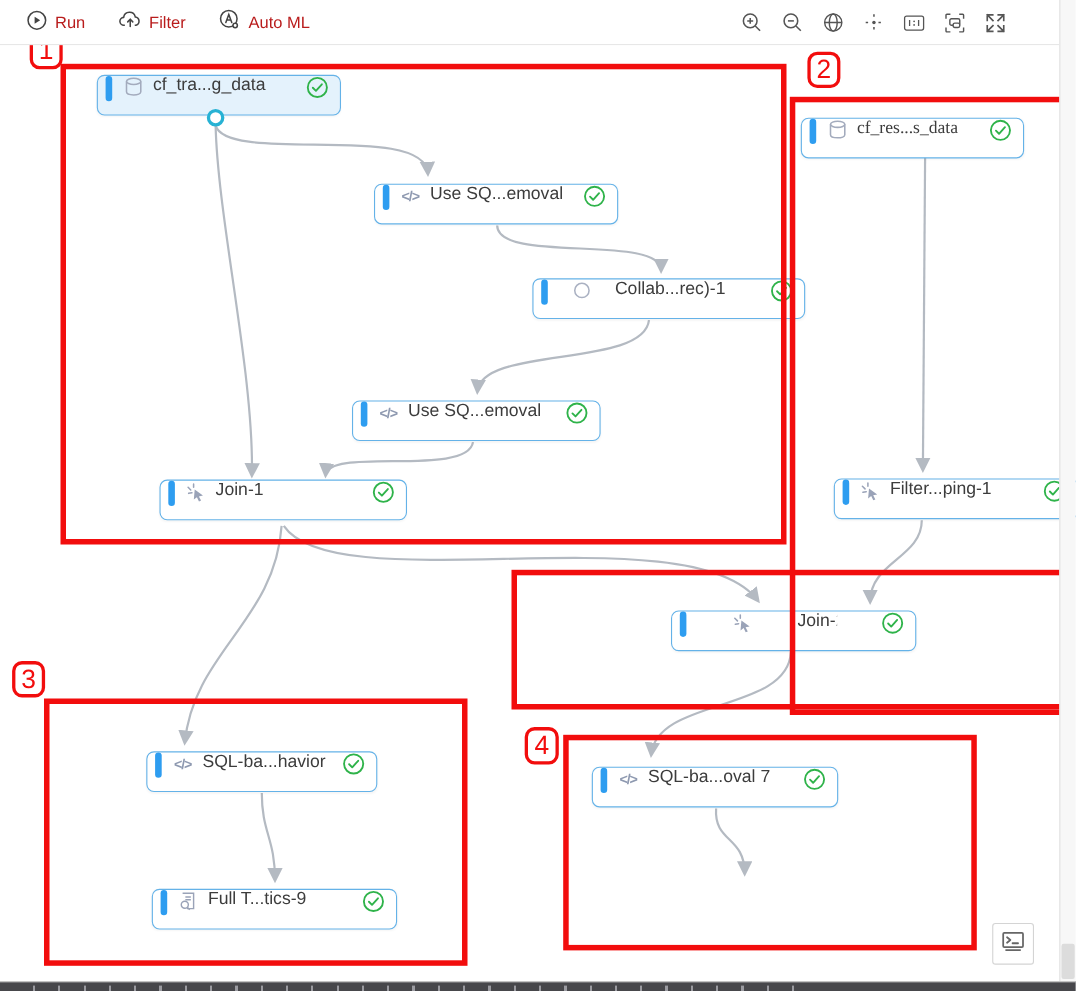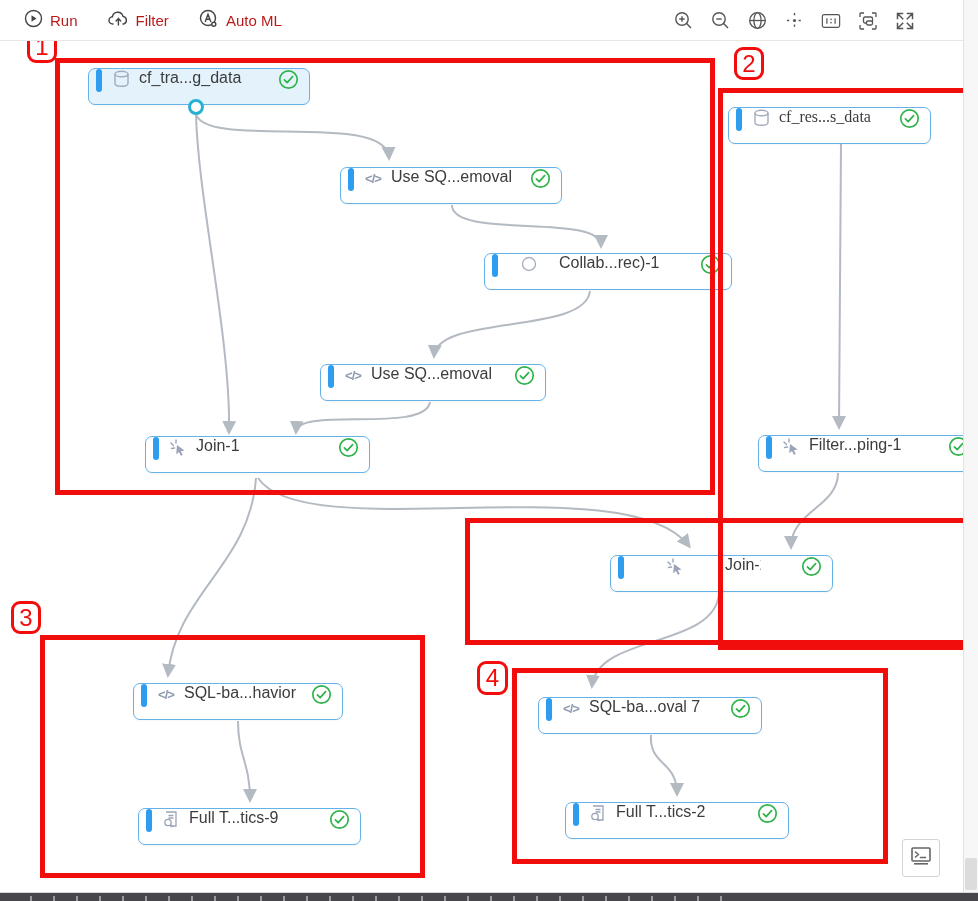--- a/index.html
+++ b/index.html
@@ -242,37 +242,20 @@
         <span class="codeglyph">&lt;/&gt;</span>
       </span>
     <span class="nlabel">SQL-ba...oval 7</span>
     <span class="ncheck">
       <svg width="21" height="21" viewBox="0 0 21 21" fill="none" stroke="#2fb34a" stroke-width="1.7">
         <circle cx="10.5" cy="10.5" r="8.7"></circle>
           <path d="M6.4 10.8 l2.8 2.8 l5.4 -6" stroke-linecap="round" stroke-linejoin="round"></path>
       </svg></span>
   </div>
 
-  <div class="node" style="left:565px; top:802px; width:224px;">
-    <span class="nbar"></span>
-    <span class="nicon">
-      <svg width="18" height="18" viewBox="0 0 18 18" fill="none" stroke="#9aa3b8" stroke-width="1.3">
-        <path d="M4 2 h10 v14 h-6"></path>
-          <path d="M6.5 5.5 h5 M6.5 8 h5"></path>
-        <circle cx="6" cy="12.5" r="3.2"></circle>
-          <path d="M8.3 14.8 l2.2 2.2"></path>
-      </svg>
-      </span>
-    <span class="nlabel">Full T...tics-2</span>
-    <span class="ncheck">
-      <svg width="21" height="21" viewBox="0 0 21 21" fill="none" stroke="#2fb34a" stroke-width="1.7">
-        <circle cx="10.5" cy="10.5" r="8.7"></circle>
-          <path d="M6.4 10.8 l2.8 2.8 l5.4 -6" stroke-linecap="round" stroke-linejoin="round"></path>
-      </svg></span>
-  </div>
 
   <div class="ann-rect" style="left:55px; top:58px; width:660px; height:437px;"></div>
   <div class="ann-num" style="left:27px; top:30px; width:30px; height:33px;">1</div>
 
   <div class="ann-rect" style="left:718px; top:88px; width:254px; height:562px;"></div>
   <div class="ann-num" style="left:734px; top:47px; width:30px; height:33px;">2</div>
 
   <div class="ann-rect" style="left:465px; top:518px; width:507px; height:127px;"></div>
 
   <div class="ann-rect" style="left:40px; top:635px; width:385px; height:243px;"></div>

